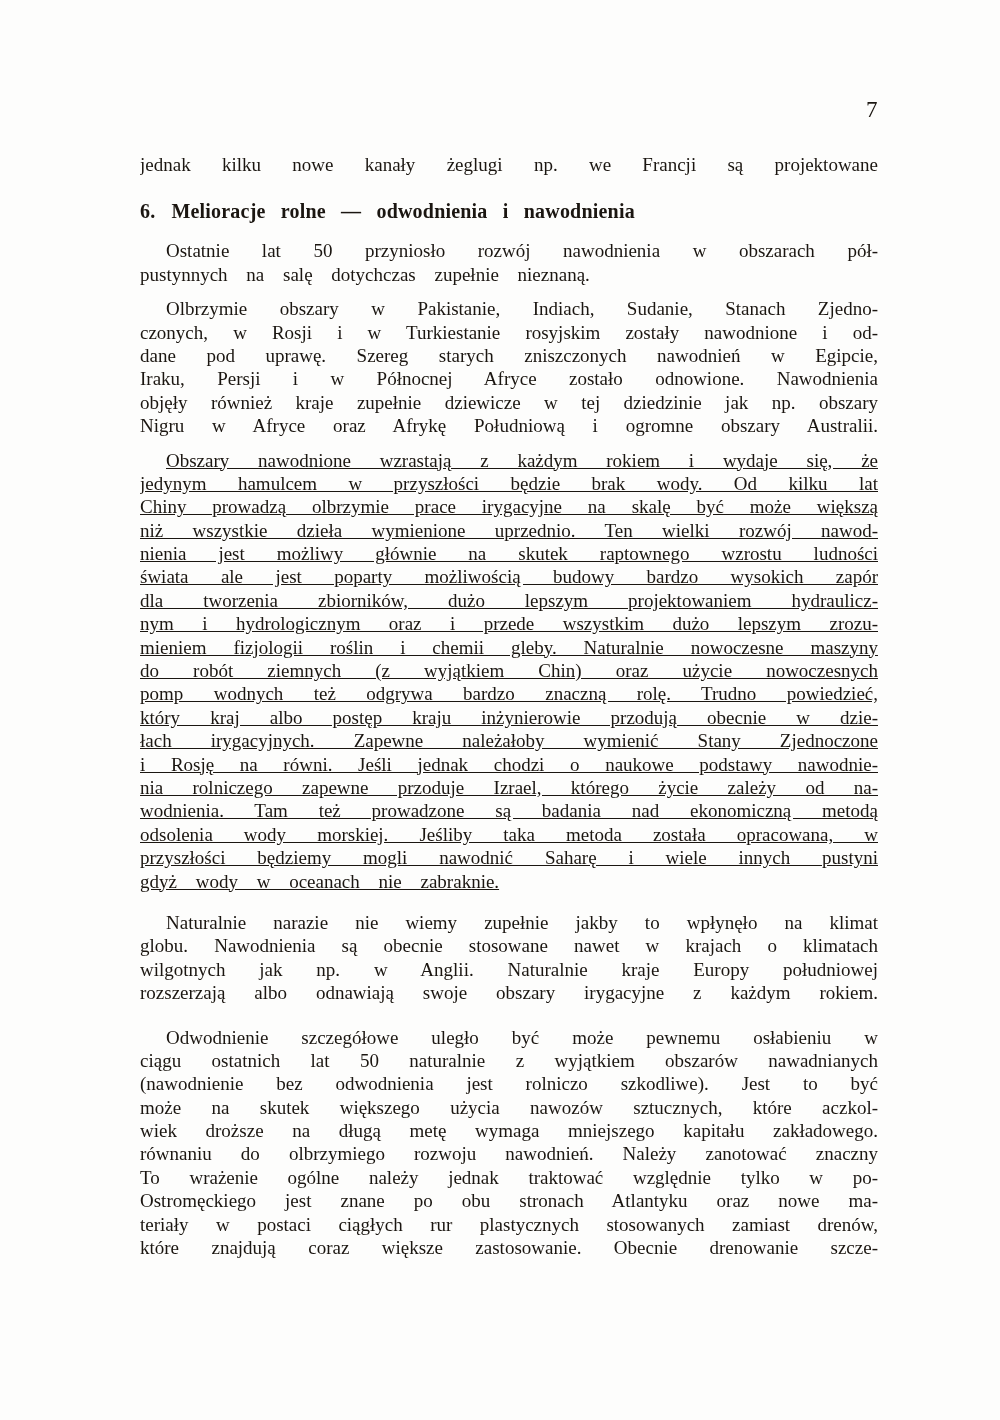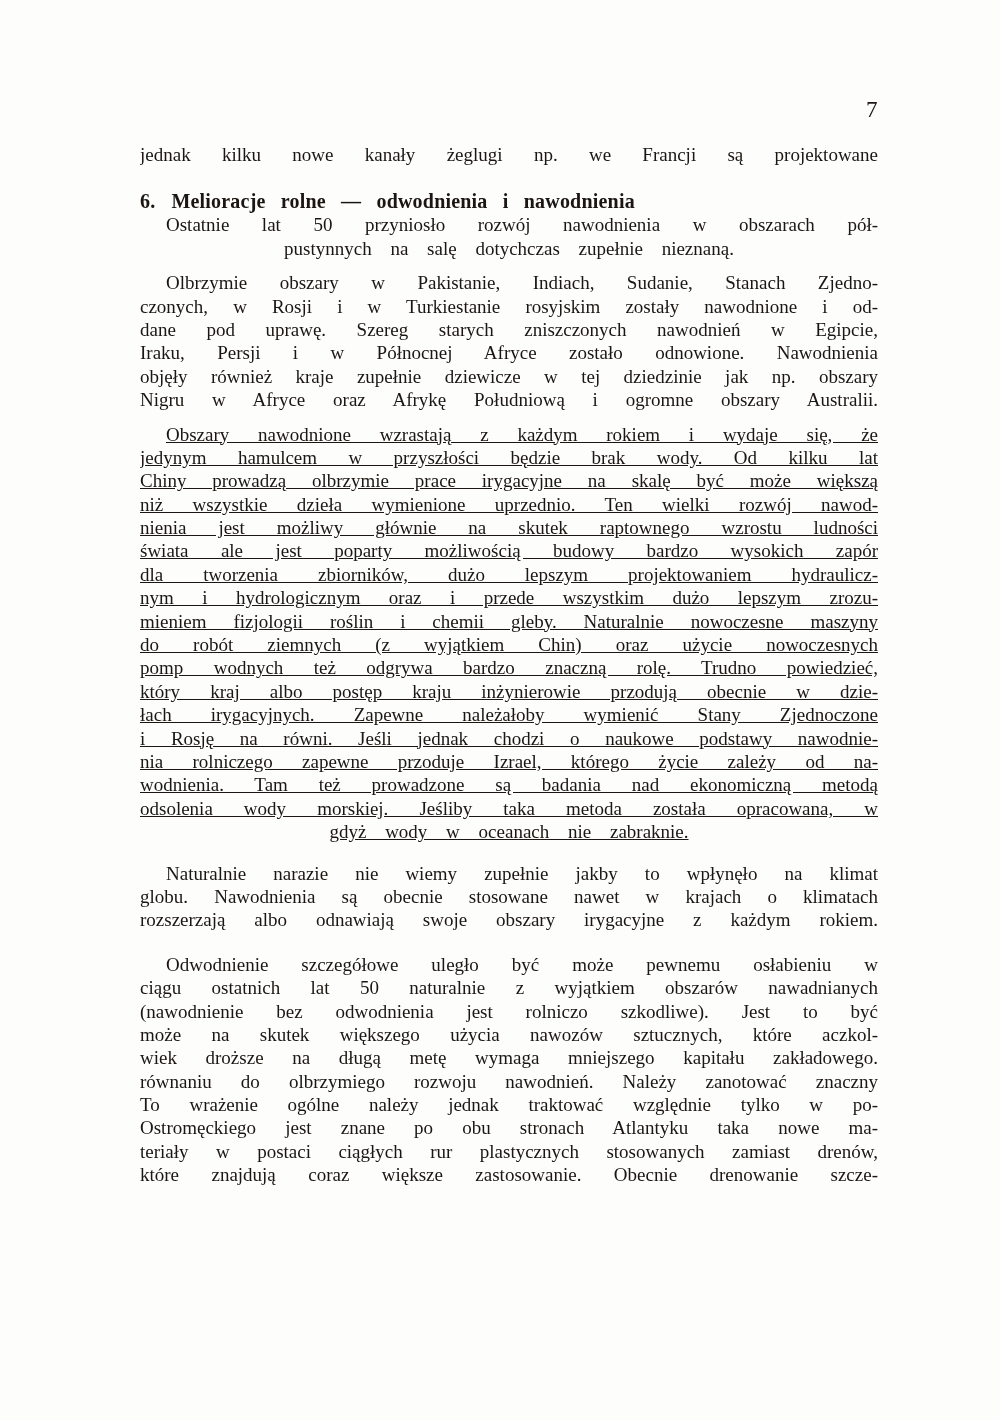--- a/index.html
+++ b/index.html
@@ -35,36 +35,36 @@
     word-spacing: 3px;
     white-space: normal;
     overflow: hidden;
   }
   .line.just {
     text-align: justify;
     text-align-last: justify;
     text-justify: inter-word;
   }
   .line.short {
-    text-align: center;
+    text-align: left;
     word-spacing: 14px;
   }
   .line.indent { padding-left: 26px; }
   .heading {
     font-weight: bold;
     font-size: 20px;
     line-height: 24px;
     word-spacing: 10px;
     letter-spacing: 0.2px;
   }
   .heading .heading-number { margin-right: 16px; }
   
-  #text-body > :nth-child(1) { margin-top: 20px; }  
+  #text-body > :nth-child(1) { margin-top: 30px; }  
   #text-body > :nth-child(2) { margin-top: 23px; }  
-  #text-body > :nth-child(3) { margin-top: 0; }
+  #text-body > :nth-child(3) { margin-top: 16px; }
   #text-body > :nth-child(4) { margin-top: 11px; }
   #text-body > :nth-child(5) { margin-top: 11px; text-decoration: underline; }
   #text-body > :nth-child(6) { margin-top: 18px; }
   #text-body > :nth-child(7) { margin-top: 21px; }
 </style>
 </head>
 <body>
 
 <div class="page">
   <div class="folio">7</div>
@@ -96,33 +96,35 @@
         <div class="line just">nym i hydrologicznym oraz i przede wszystkim dużo lepszym zrozu-</div>
         <div class="line just">mieniem fizjologii roślin i chemii gleby. Naturalnie nowoczesne maszyny</div>
         <div class="line just">do robót ziemnych (z wyjątkiem Chin) oraz użycie nowoczesnych</div>
         <div class="line just">pomp wodnych też odgrywa bardzo znaczną rolę. Trudno powiedzieć,</div>
         <div class="line just">który kraj albo postęp kraju inżynierowie przodują obecnie w dzie-</div>
         <div class="line just">łach irygacyjnych. Zapewne należałoby wymienić Stany Zjednoczone</div>
         <div class="line just">i Rosję na równi. Jeśli jednak chodzi o naukowe podstawy nawodnie-</div>
         <div class="line just">nia rolniczego zapewne przoduje Izrael, którego życie zależy od na-</div>
         <div class="line just">wodnienia. Tam też prowadzone są badania nad ekonomiczną metodą</div>
         <div class="line just">odsolenia wody morskiej. Jeśliby taka metoda została opracowana, w</div>
+        <div class="line just">przyszłości będziemy mogli nawodnić Saharę i wiele innych pustyni</div>
         <div class="line short">gdyż wody w oceanach nie zabraknie.</div>
       </div>
       <div class="paragraph">
         <div class="line just indent">Naturalnie narazie nie wiemy zupełnie jakby to wpłynęło na klimat</div>
         <div class="line just">globu. Nawodnienia są obecnie stosowane nawet w krajach o klimatach</div>
+        <div class="line just">wilgotnych jak np. w Anglii. Naturalnie kraje Europy południowej</div>
         <div class="line just">rozszerzają albo odnawiają swoje obszary irygacyjne z każdym rokiem.</div>
       </div>
       <div class="paragraph">
         <div class="line just indent">Odwodnienie szczegółowe uległo być może pewnemu osłabieniu w</div>
         <div class="line just">ciągu ostatnich lat 50 naturalnie z wyjątkiem obszarów nawadnianych</div>
         <div class="line just">(nawodnienie bez odwodnienia jest rolniczo szkodliwe). Jest to być</div>
         <div class="line just">może na skutek większego użycia nawozów sztucznych, które aczkol-</div>
         <div class="line just">wiek droższe na długą metę wymaga mniejszego kapitału zakładowego.</div>
         <div class="line just">równaniu do olbrzymiego rozwoju nawodnień. Należy zanotować znaczny</div>
         <div class="line just">To wrażenie ogólne należy jednak traktować względnie tylko w po-</div>
-        <div class="line just">Ostromęckiego jest znane po obu stronach Atlantyku taka nowe ma-</div>
+        <div class="line just">Ostromęckiego jest znane po obu stronach Atlantyku oraz nowe ma-</div>
         <div class="line just">teriały w postaci ciągłych rur plastycznych stosowanych zamiast drenów,</div>
         <div class="line just">które znajdują coraz większe zastosowanie. Obecnie drenowanie szcze-</div>
       </div>
     </div>
 </div>
 
 </body></html>

